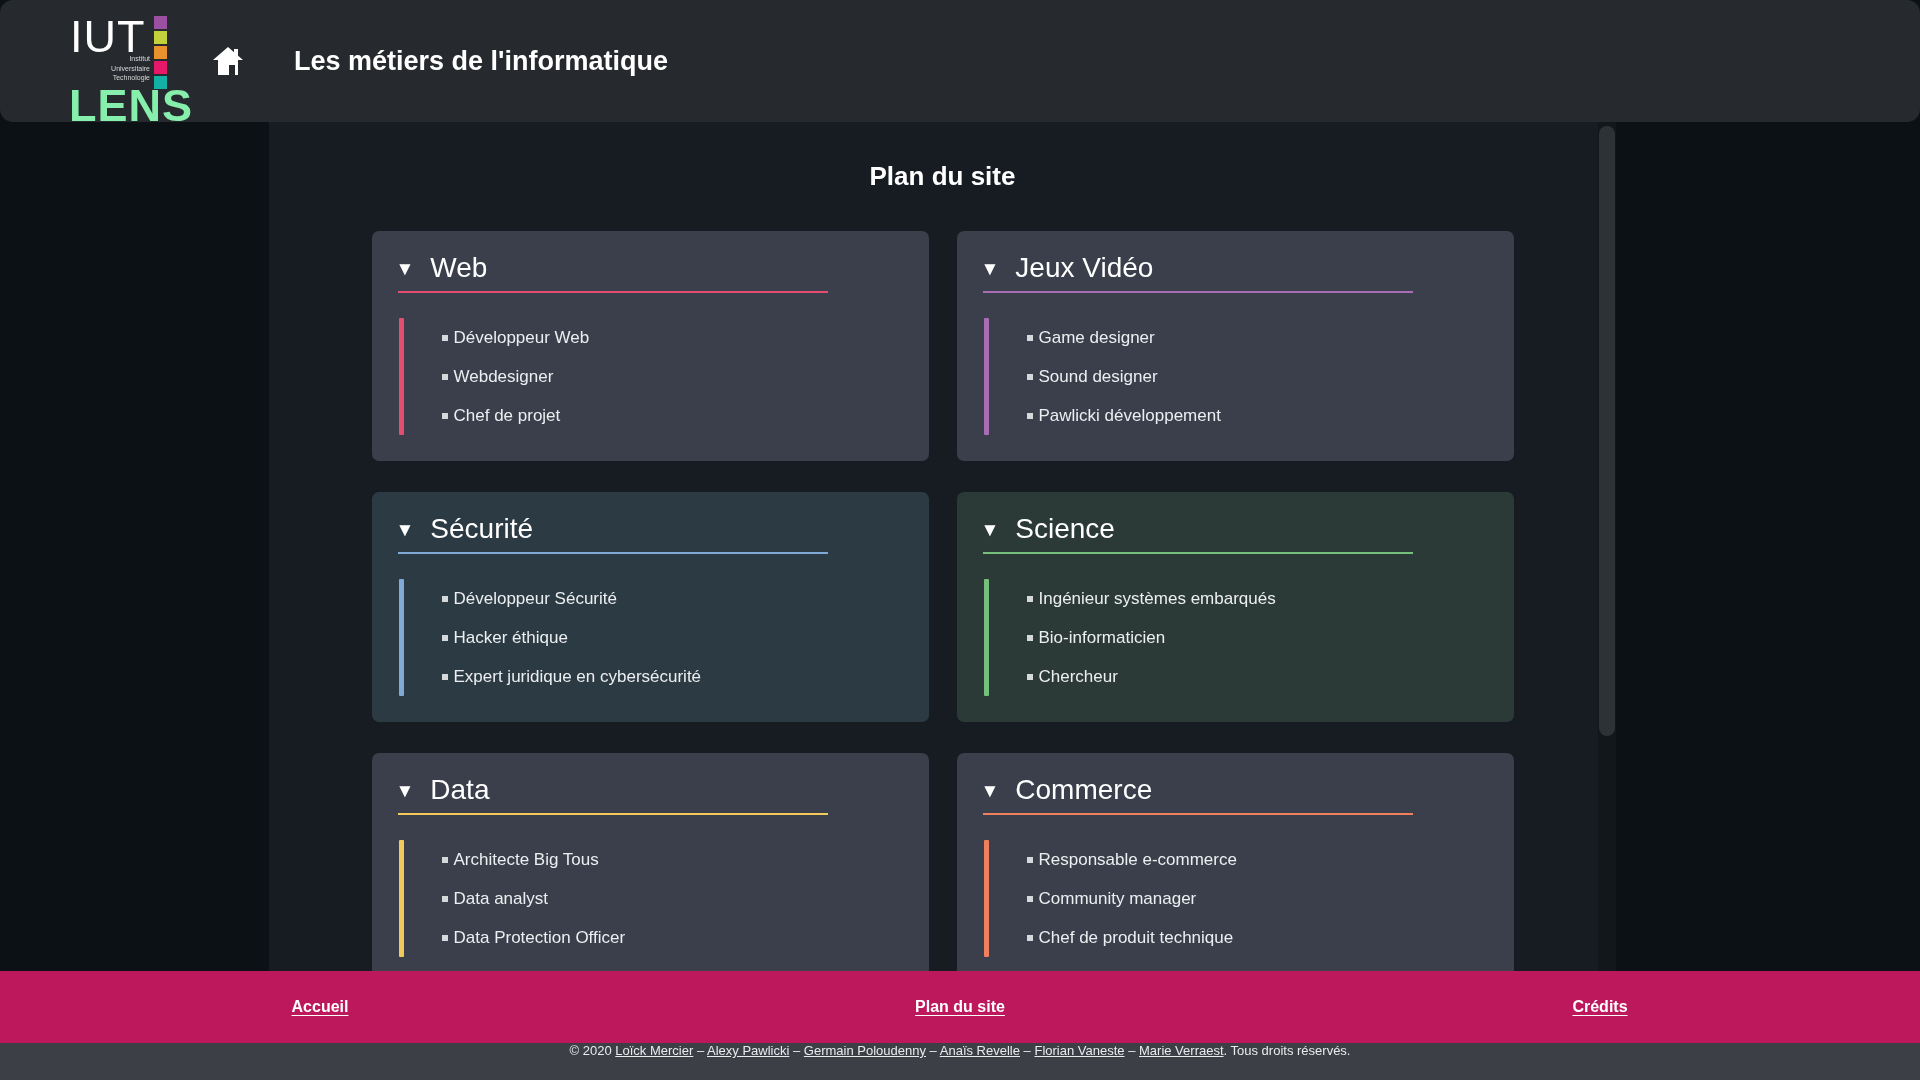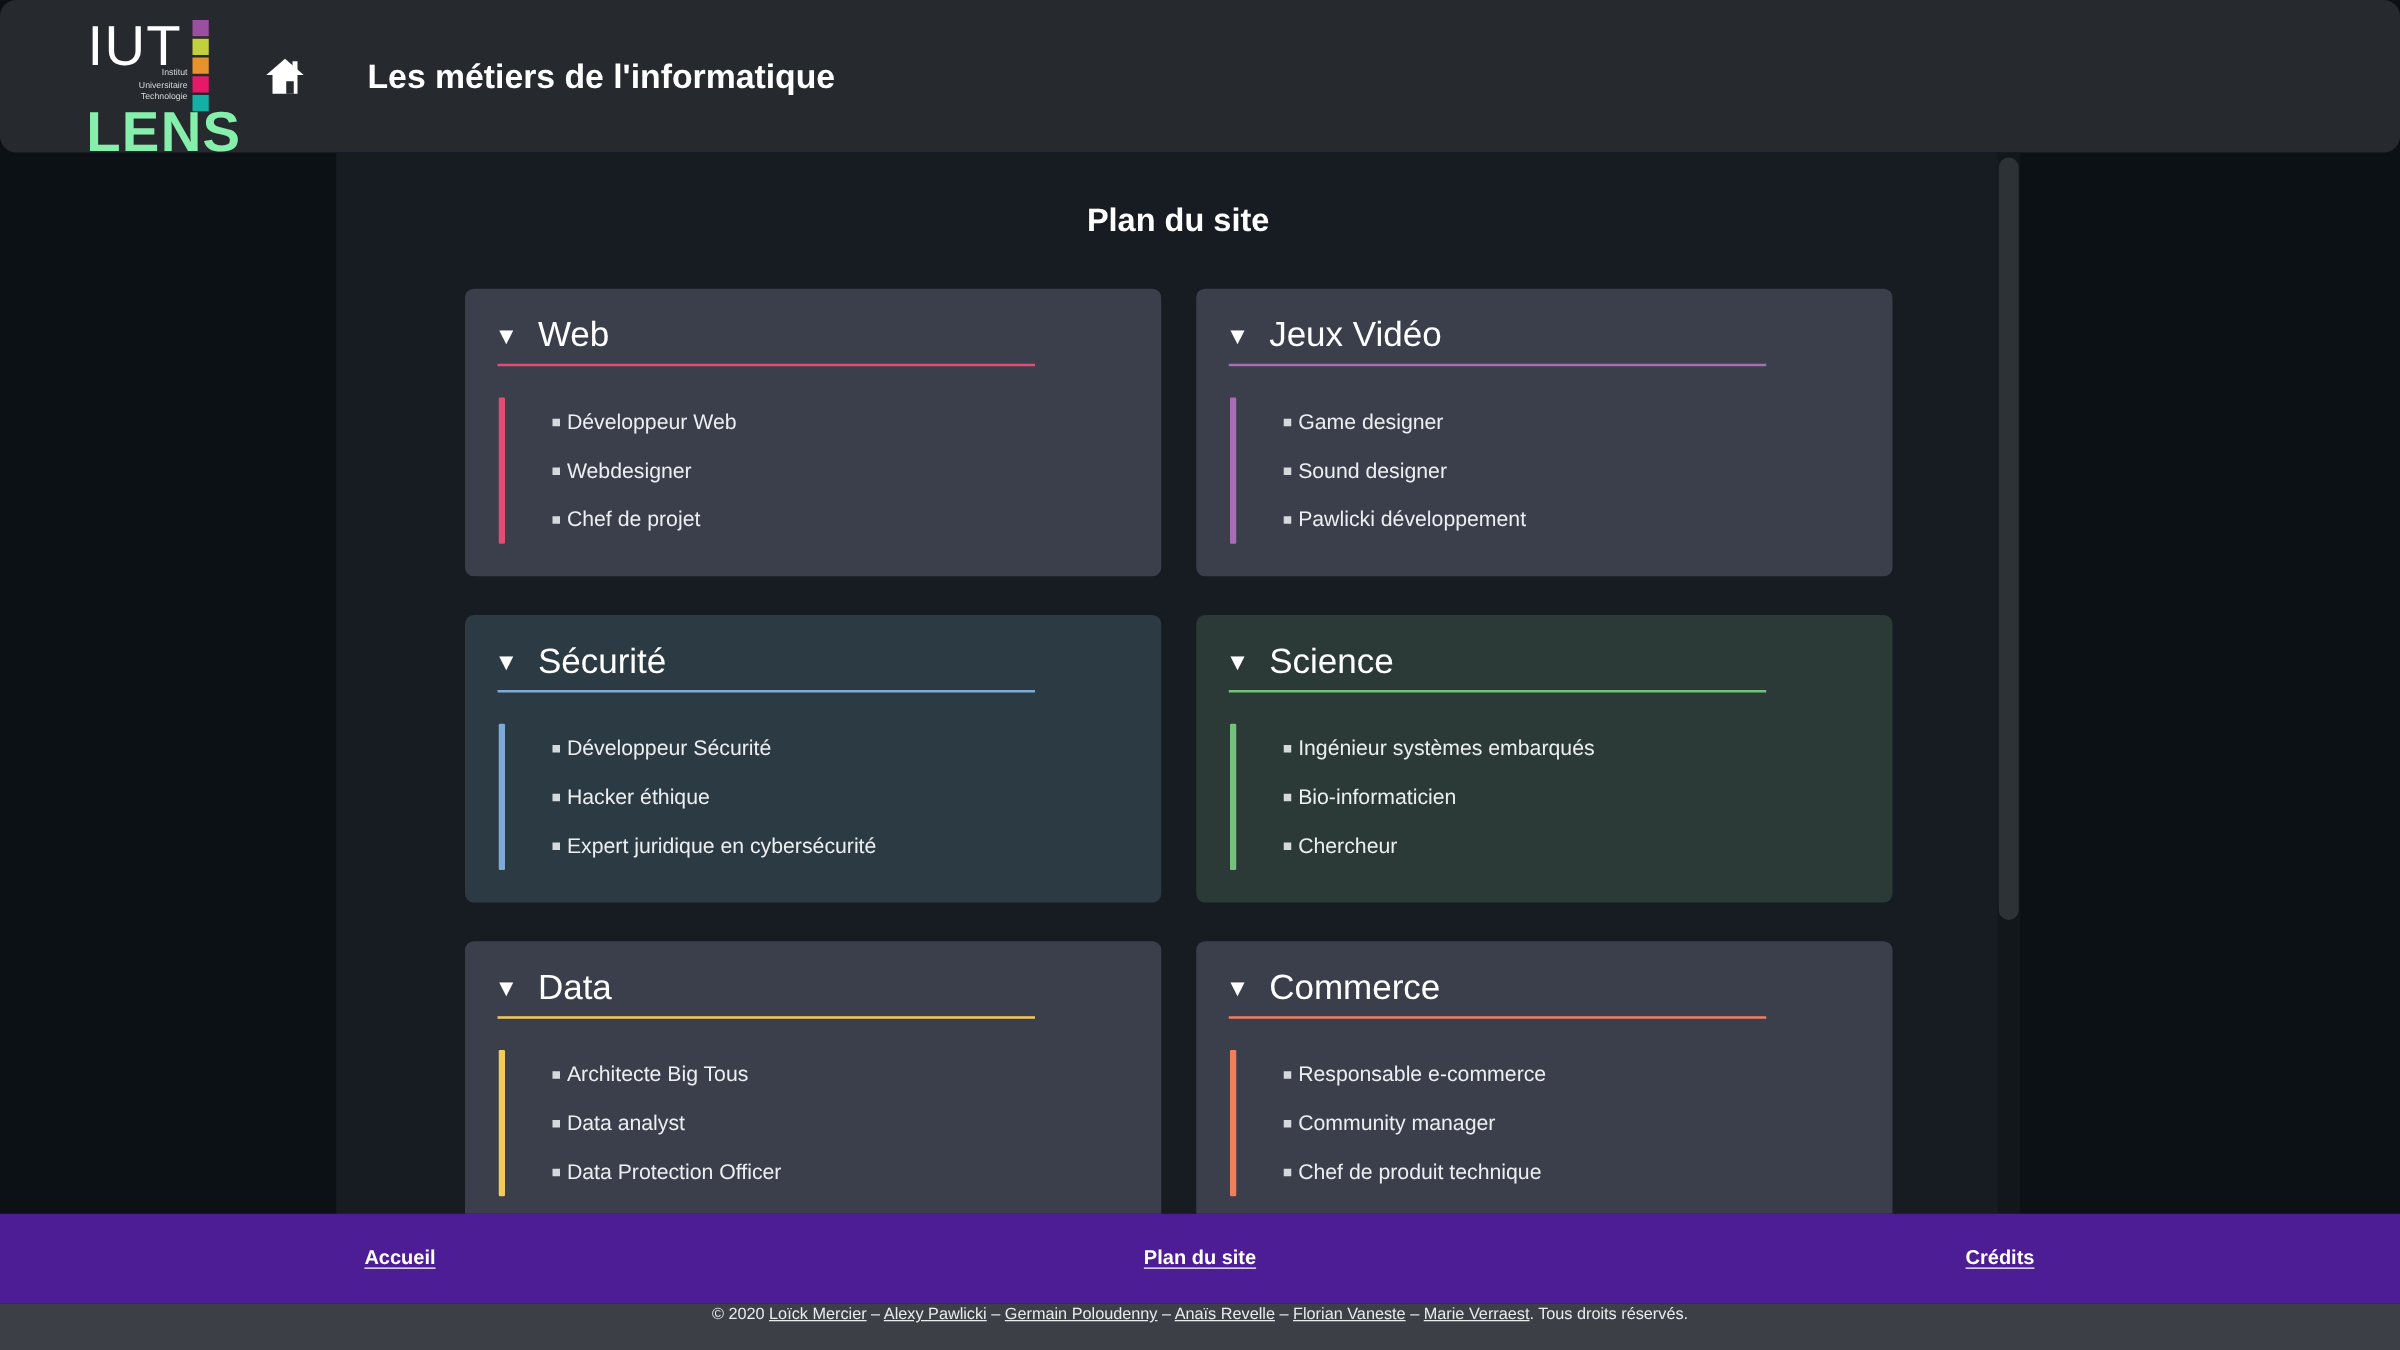--- a/index.html
+++ b/index.html
@@ -125,21 +125,21 @@
   #content-scrollbar-thumb {
     position: absolute; left: 1px; top: 4px;
     width: 16px; height: 610px;
     background: #2d3237; border-radius: 8px;
   }
 
   
   #site-footer-nav {
     position: absolute; left: 0; top: 971px;
     width: 1920px; height: 72px;
-    background: #4c1d95;
+    background: #be185d;
     display: flex; align-items: center;
   }
   .footer-nav-cell { flex: 1; text-align: center; }
   .footer-nav-link {
     color: #ffffff; font-size: 16px; font-weight: bold;
     text-decoration: underline; text-underline-offset: 3px;
   }
   #site-footer-legal {
     position: absolute; left: 0; top: 1043px;
     width: 1920px; height: 37px;

